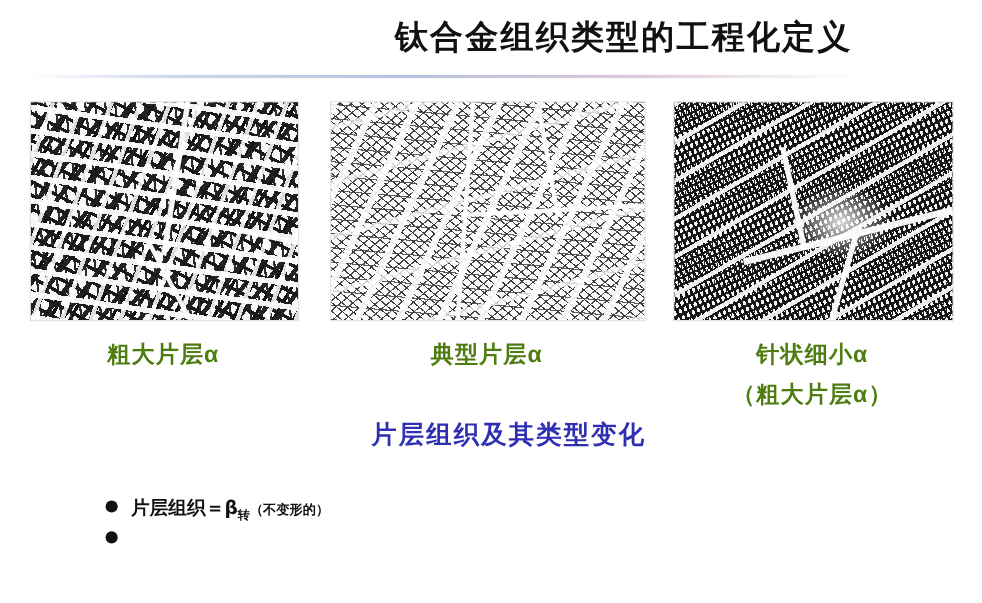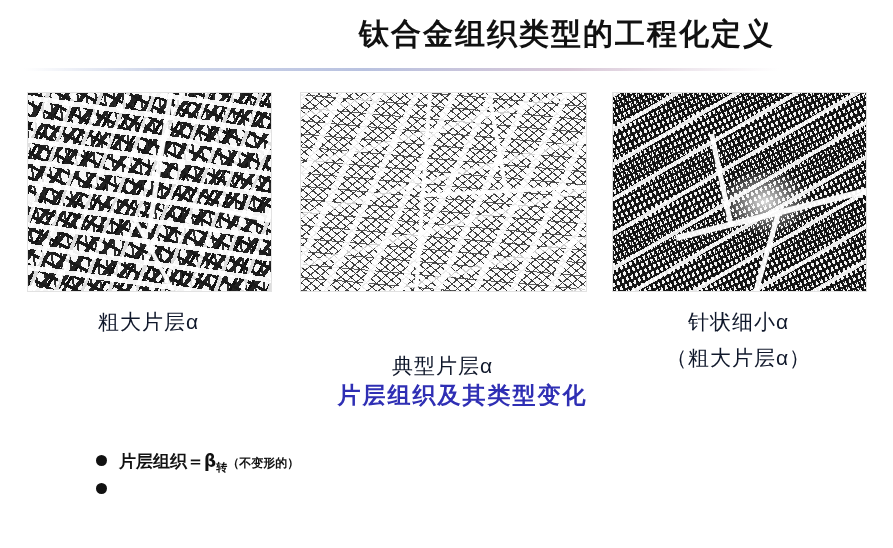--- a/index.html
+++ b/index.html
@@ -113,28 +113,28 @@
   .vein {
     position: absolute;
     background: #ffffff;
     opacity: .95;
   }
 
   
   .caption {
     position: absolute;
     text-align: center;
-    color: #0f172a;
-    font-weight: normal;
+    color: #4d7c0f;
+    font-weight: bold;
     font-size: 21px;
     letter-spacing: 1px;
     white-space: nowrap;
   }
   .cap1 { left: 27px;  width: 243px; top: 308px; }
-  .cap2 { left: 300px; width: 285px; top: 308px; margin-top: 44px; }
+  .cap2 { left: 300px; width: 285px; top: 308px; }
   .cap3 { left: 612px; width: 253px; top: 308px; }
   .cap3b { left: 612px; width: 253px; top: 344px; }
 
   .subtitle {
     position: absolute;
     top: 380px;
     left: 0;
     width: 893px;
     text-align: center;
     color: #2f2fb4;

